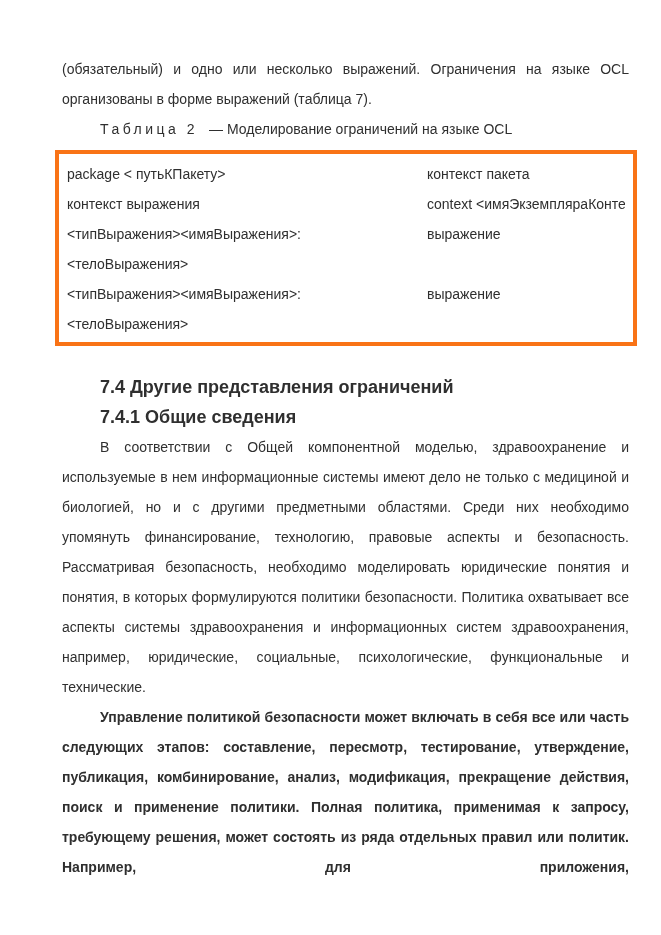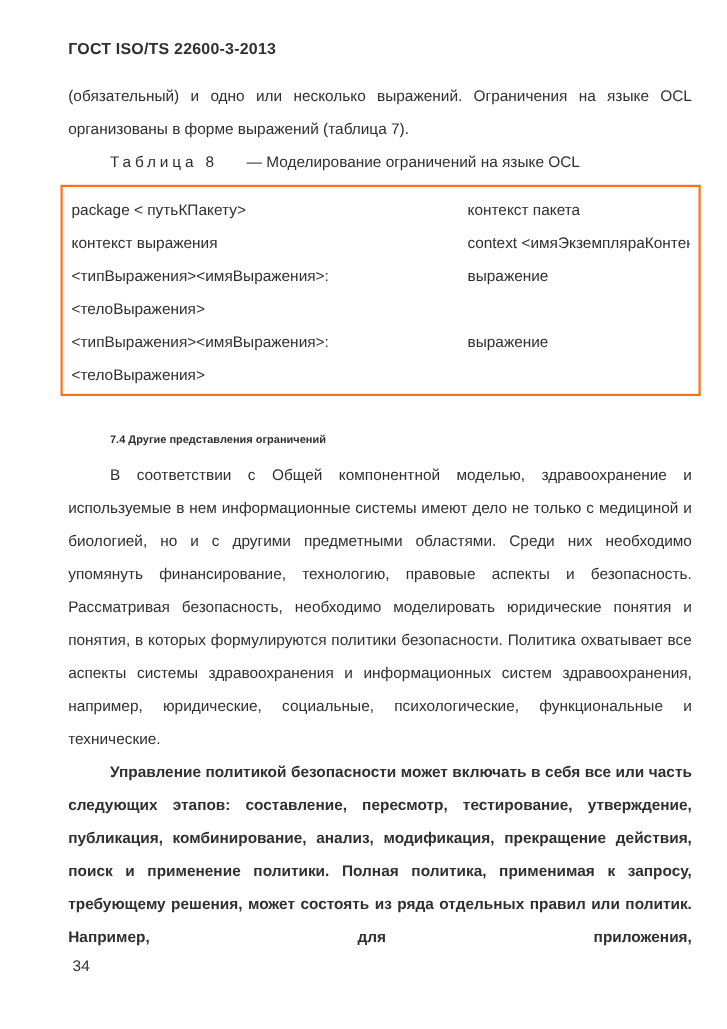--- a/index.html
+++ b/index.html
@@ -31,61 +31,60 @@
   }
   .para.indent { text-indent: 38px; }
   .para.justify-last { text-align-last: justify; font-weight: bold; }
   .intro-para { margin-top: 18px; }
   .table-caption {
     line-height: 30px;
     padding-left: 38px;
     white-space: nowrap;
   }
   .caption-label { letter-spacing: 3.5px; }
-  .caption-rest { margin-left: 26px; }
+  .caption-rest { margin-left: 11px; }
   .ocl-table {
     box-sizing: border-box;
     margin-left: -7px;
     margin-top: 6px;
     width: 582px;
-    border: 2px solid #f97316;
+    border: 4px solid #f97316;
     padding: 5px 8px 3px 8px;
     display: grid;
     grid-template-columns: 360px 1fr;
     line-height: 30px;
   }
   .ocl-table .cell {
     white-space: nowrap;
     overflow: hidden;
   }
   .section-heading {
     margin: 0;
     font-weight: bold;
     line-height: 30px;
     padding-left: 38px;
-    font-size: 10px;
+    font-size: 18px;
   }
   .heading-74 { margin-top: 26px; }
   .page-number {
     margin-top: 4px;
     padding-left: 4px;
     line-height: 16px;
   }
 </style>
 </head>
 <body>
 
 <div class="page">
 
-  <div class="doc-header">ГОСТ ISO/TS 22600-3-2013</div>
 
   <p class="para intro-para">(обязательный) и одно или несколько выражений. Ограничения на языке OCL организованы в форме выражений (таблица 7).</p>
 
   <div class="table-caption">
-    <span class="caption-label">Таблица 8</span><span class="caption-rest">— Моделирование ограничений на языке OCL</span>
+    <span class="caption-label">Таблица 2</span><span class="caption-rest">— Моделирование ограничений на языке OCL</span>
   </div>
 
   <div class="ocl-table">
     <div class="cell">package &lt; путьКПакету&gt;</div>
     <div class="cell">контекст пакета</div>
 
     <div class="cell">контекст выражения</div>
     <div class="cell">context &lt;имяЭкземпляраКонтекста&gt;:&lt;элементМодели&gt;</div>
 
     <div class="cell">&lt;типВыражения&gt;&lt;имяВыражения&gt;:</div>
@@ -98,20 +97,20 @@
     <div class="cell">выражение</div>
 
     <div class="cell">&lt;телоВыражения&gt;</div>
     <div class="cell"></div>
 
     <div class="cell"></div>
   </div>
 
   <div class="section-heading heading-74">7.4 Другие представления ограничений</div>
 
+  <div class="section-heading">7.4.1 Общие сведения</div>
 
   <p class="para indent">В соответствии с Общей компонентной моделью, здравоохранение и используемые в нем информационные системы имеют дело не только с медициной и биологией, но и с другими предметными областями. Среди них необходимо упомянуть финансирование, технологию, правовые аспекты и безопасность. Рассматривая безопасность, необходимо моделировать юридические понятия и понятия, в которых формулируются политики безопасности. Политика охватывает все аспекты системы здравоохранения и информационных систем здравоохранения, например, юридические, социальные, психологические, функциональные и технические.</p>
 
   <p class="para indent justify-last">Управление политикой безопасности может включать в себя все или часть следующих этапов: составление, пересмотр, тестирование, утверждение, публикация, комбинирование, анализ, модификация, прекращение действия, поиск и применение политики. Полная политика, применимая к запросу, требующему решения, может состоять из ряда отдельных правил или политик. Например, для приложения,</p>
 
-  <div class="page-number">34</div>
 
 </div>
 
 </body></html>

